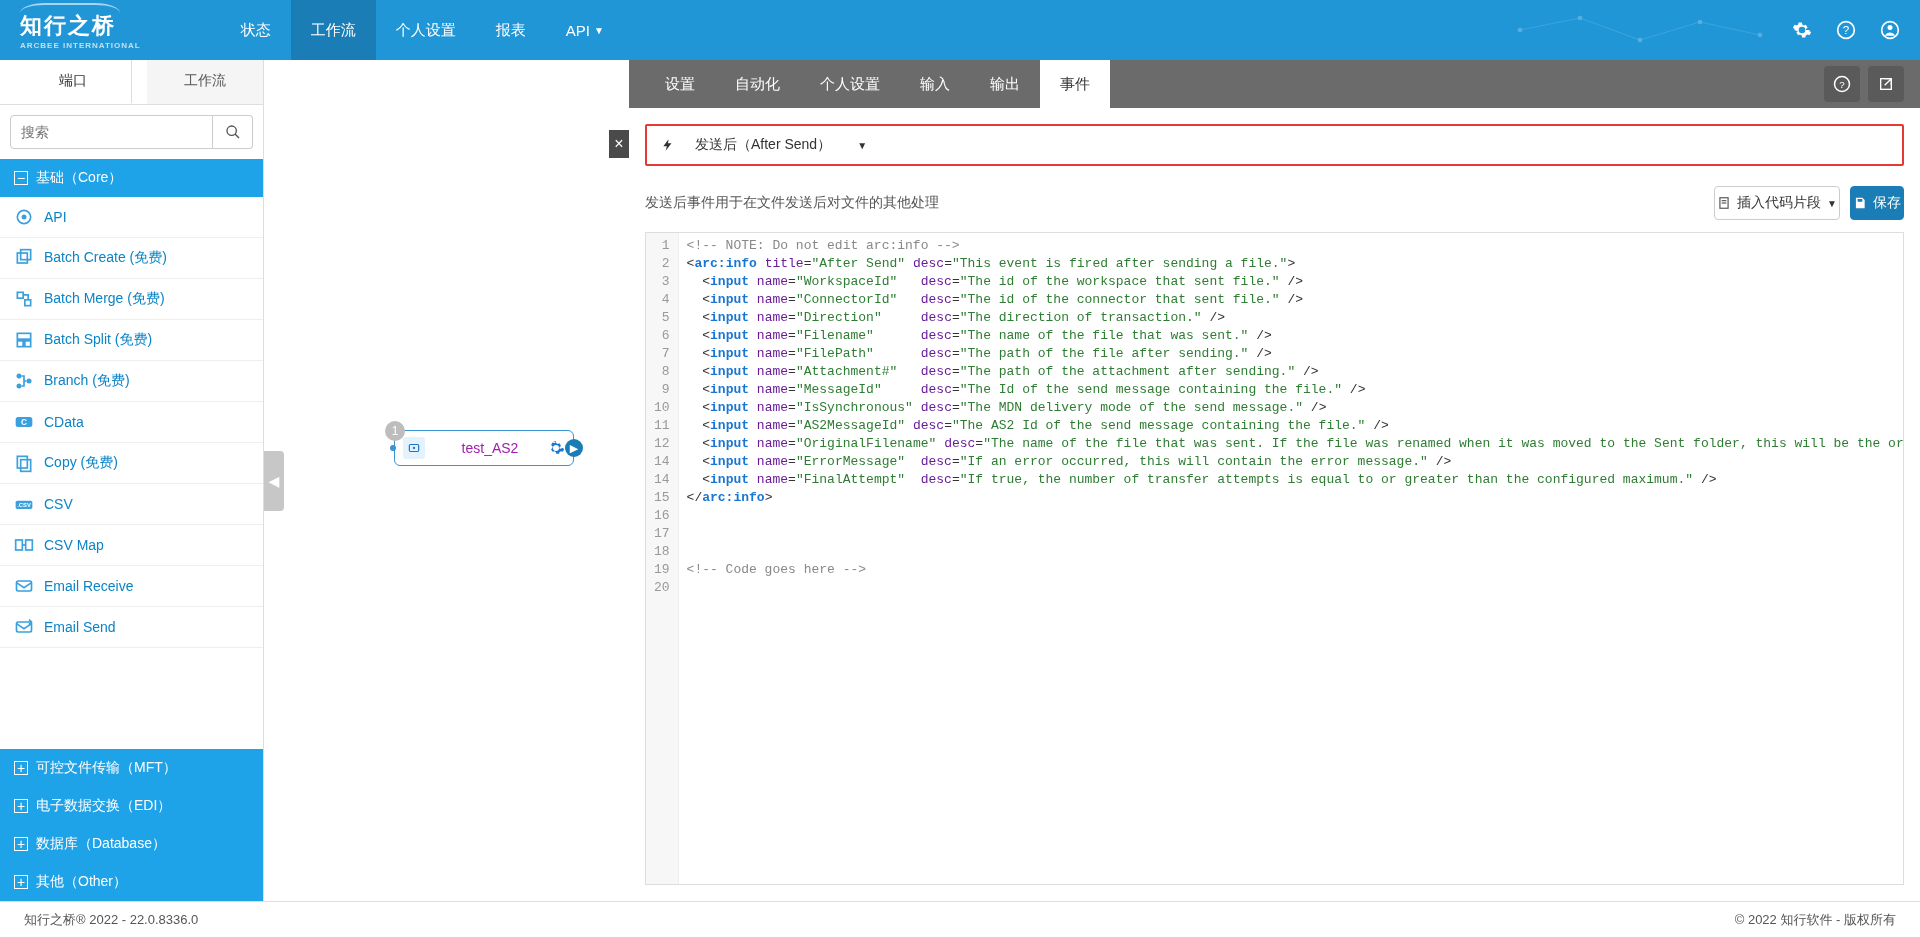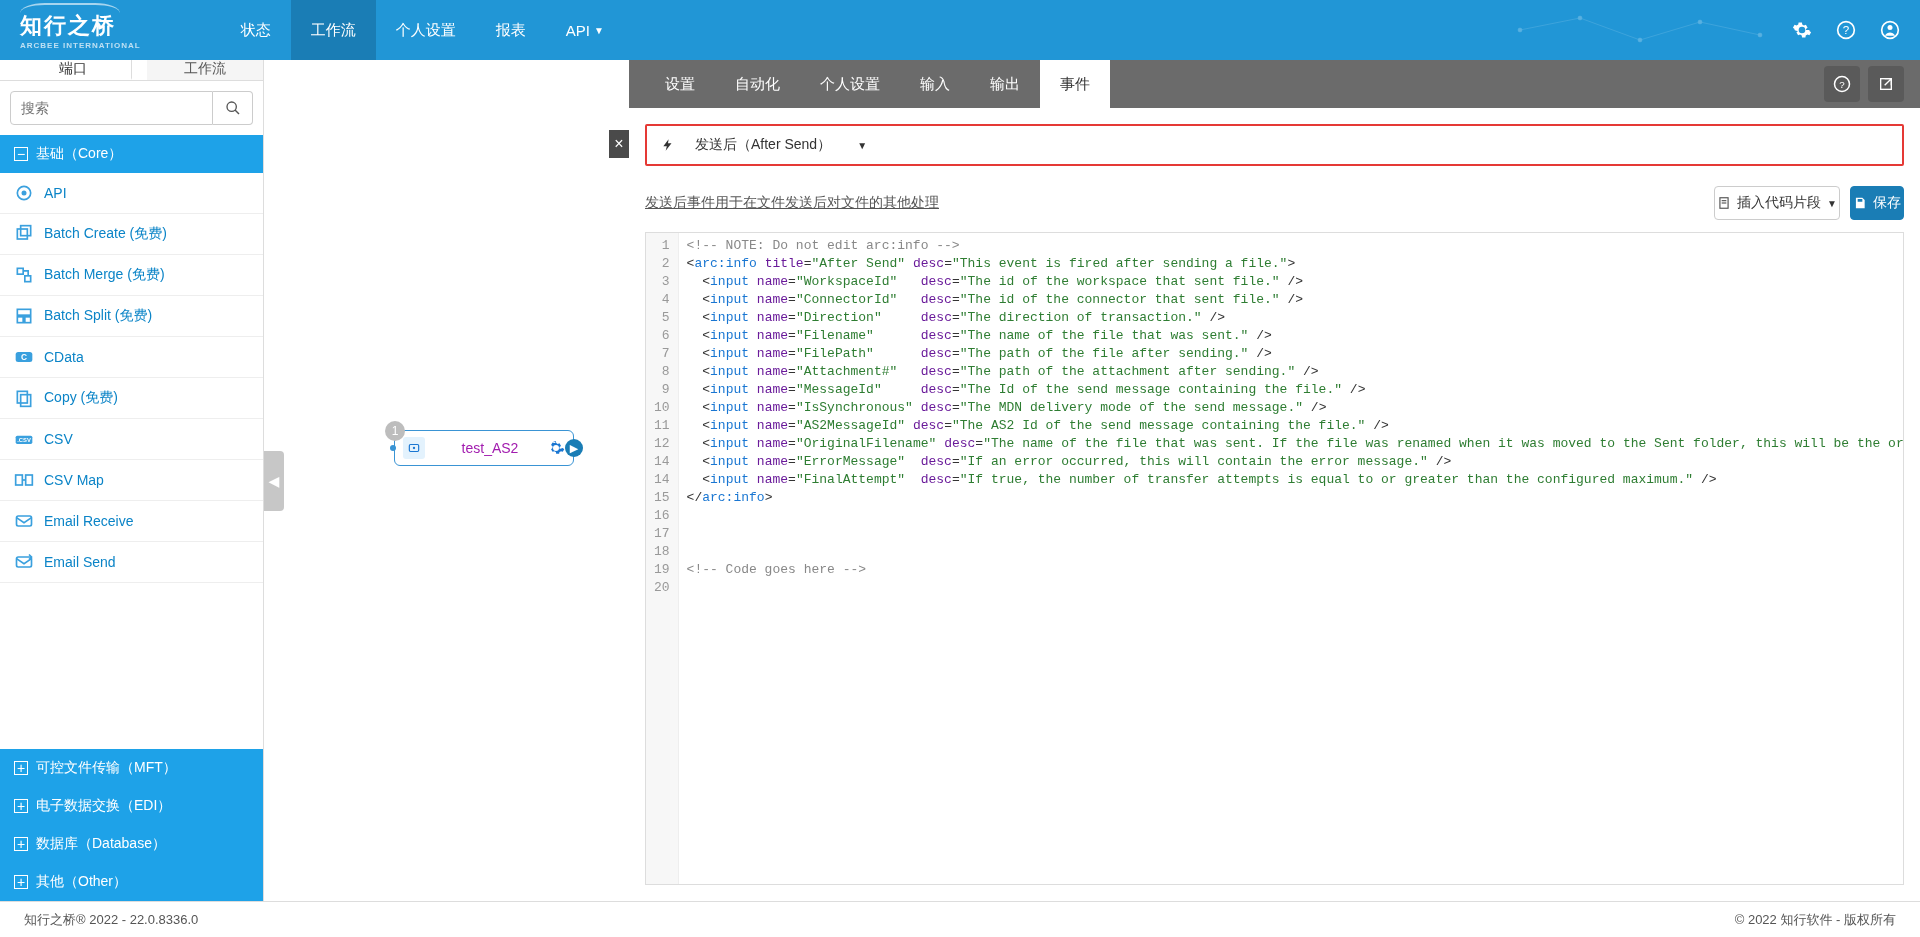--- a/index.html
+++ b/index.html
@@ -17,21 +17,21 @@
     .nav-right { margin-left: auto; display: flex; gap: 24px; align-items: center; }
     .nav-icon { width: 20px; height: 20px; cursor: pointer; display: flex; align-items: center; justify-content: center; fill: #fff; }
     .nav-dots { position: absolute; right: 120px; top: 10px; width: 300px; height: 40px; opacity: 0.25; pointer-events: none; }
     
     
     .main { display: flex; height: calc(100vh - 60px - 36px); }
     
     
     .sidebar { width: 264px; border-right: 1px solid #ddd; display: flex; flex-direction: column; background: #fff; }
     .sidebar-tabs { display: flex; border-bottom: 1px solid #ddd; }
-    .sidebar-tab { flex: 1; text-align: center; padding: 0 0; cursor: pointer; color: #555; background: #f5f5f5; border-right: 1px solid #ddd; margin-left: 15px; }
+    .sidebar-tab { flex: 1; text-align: center; padding: 12px 0; cursor: pointer; color: #555; background: #f5f5f5; border-right: 1px solid #ddd; margin-left: 15px; }
     .sidebar-tab:last-child { border-right: none; }
     .sidebar-tab.active { background: #fff; border-bottom: 2px solid transparent; color: #333; }
     .search-row { padding: 10px; display: flex; gap: 0; }
     .search-input { flex: 1; padding: 8px 10px; border: 1px solid #ccc; border-radius: 4px 0 0 4px; font-size: 14px; }
     .search-btn { width: 40px; border: 1px solid #ccc; border-left: none; background: #fff; border-radius: 0 4px 4px 0; cursor: pointer; display: flex; align-items: center; justify-content: center; }
     .cat-header { background: #1ea2e8; color: #fff; padding: 10px 14px; font-weight: 500; display: flex; align-items: center; gap: 8px; cursor: pointer; }
     .cat-icon { width: 14px; height: 14px; display: inline-flex; align-items: center; justify-content: center; border: 1.5px solid #fff; }
     .conn-list { overflow-y: auto; flex: 1; }
     .conn-item { padding: 10px 14px; display: flex; align-items: center; gap: 10px; color: #0b84c7; cursor: pointer; border-bottom: 1px solid #eee; }
     .conn-icon { width: 20px; height: 20px; display: flex; align-items: center; justify-content: center; }
@@ -54,35 +54,35 @@
     .panel-tabs { background: #6b6b6b; display: flex; align-items: center; padding: 0 16px; height: 48px; }
     .panel-tab { padding: 0 20px; height: 100%; display: flex; align-items: center; color: #fff; cursor: pointer; font-size: 15px; }
     .panel-tab.active { background: #fff; color: #333; }
     .panel-actions { margin-left: auto; display: flex; gap: 8px; }
     .panel-action-btn { width: 36px; height: 36px; background: #5a5a5a; border-radius: 4px; display: flex; align-items: center; justify-content: center; cursor: pointer; fill: #fff; color: #fff; }
     .panel-body { padding: 16px; flex: 1; display: flex; flex-direction: column; min-height: 0; }
     .event-dropdown { border: 2px solid #e53935; border-radius: 2px; padding: 10px 14px; display: flex; align-items: center; gap: 20px; cursor: pointer; margin-bottom: 20px; }
     .event-dropdown .caret { font-size: 10px; margin-left: 6px; }
     .bolt { width: 14px; height: 14px; }
     .desc-row { display: flex; align-items: center; margin-bottom: 12px; }
-    .desc-text { color: #555; text-decoration: underline; }
+    .desc-text { color: #555; }
     .desc-actions { margin-left: auto; display: flex; gap: 10px; }
     .btn { padding: 7px 2px; border-radius: 4px; cursor: pointer; font-size: 14px; display: flex; align-items: center; gap: 6px; }
     .btn-outline { background: #fff; border: 1px solid #ccc; color: #333; }
     .btn-primary { background: #1a7db5; border: 1px solid #1a7db5; color: #fff; }
     .btn .caret { font-size: 10px; }
     
     
     .editor { border: 1px solid #ddd; flex: 1; display: flex; font-family: "Consolas", "Courier New", monospace; font-size: 13px; overflow: auto; min-height: 0; }
     .gutter { background: #f7f7f7; color: #999; text-align: right; padding: 4px 8px; user-select: none; border-right: 1px solid #eee; }
     .gutter div { height: 18px; line-height: 18px; }
     .code { padding: 4px 8px; white-space: pre; flex: 1; overflow-x: auto; }
     .code-line { height: 18px; line-height: 18px; }
     .c-comment { color: #888; }
-    .c-tag { color: #1976d2; }
+    .c-tag { color: #1976d2; font-weight: bold; }
     .c-attr { color: #6a1b9a; }
     .c-str { color: #2e7d32; }
     .c-punc { color: #333; }
     
     
     .footer { height: 36px; border-top: 1px solid #ddd; display: flex; align-items: center; padding: 0 24px; font-size: 13px; color: #555; }
     .footer-right { margin-left: auto; }
   </style>
 </head>
 <body>
@@ -196,20 +196,31 @@
         </div>
       <div class="conn-item">
           <span class="conn-icon">
             <svg viewBox="0 0 24 24" fill="#3aa0de">
               <rect x="4" y="4" width="16" height="7" fill="none" stroke="#3aa0de" stroke-width="2"></rect>
               <rect x="4" y="13" width="7" height="7" fill="none" stroke="#3aa0de" stroke-width="2"></rect>
               <rect x="13" y="13" width="7" height="7" fill="none" stroke="#3aa0de" stroke-width="2"></rect>
             </svg>
           </span>
           <span>Batch Split (免费)</span>
+        </div>
+      <div class="conn-item">
+          <span class="conn-icon">
+            <svg viewBox="0 0 24 24" fill="#3aa0de">
+              <circle cx="6" cy="6" r="3"></circle>
+              <circle cx="6" cy="18" r="3"></circle>
+              <circle cx="18" cy="12" r="3"></circle>
+              <path d="M9 6h3v12H9M12 12h3" fill="none" stroke="#3aa0de" stroke-width="2"></path>
+            </svg>
+          </span>
+          <span>Branch (免费)</span>
         </div>
       <div class="conn-item">
           <span class="conn-icon">
             <svg viewBox="0 0 24 24">
               <rect x="2" y="6" width="20" height="12" rx="3" fill="#3aa0de"></rect>
               <text x="12" y="16" text-anchor="middle" font-size="10" fill="#fff" font-weight="bold">C</text>
             </svg>
           </span>
           <span>CData</span>
         </div>

